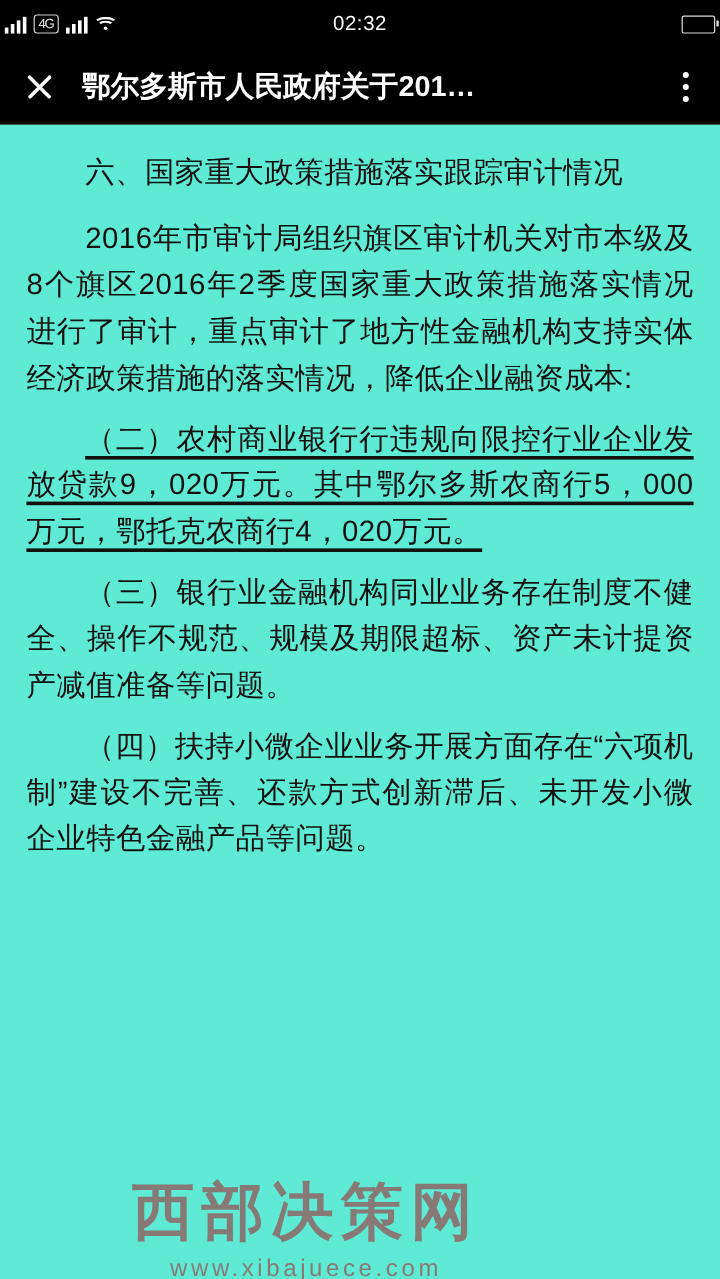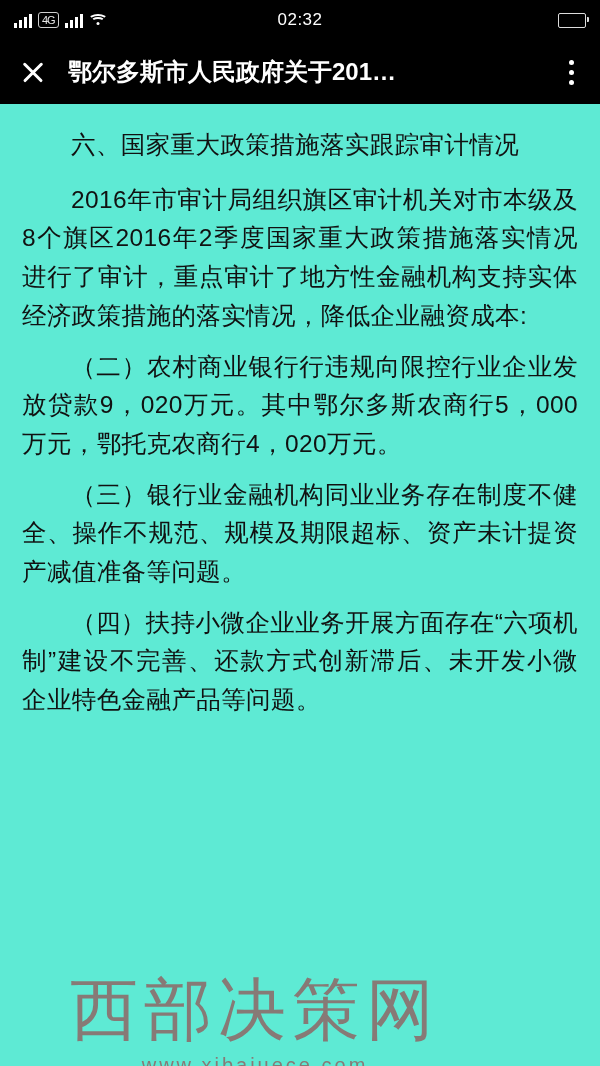--- a/index.html
+++ b/index.html
@@ -16,21 +16,21 @@
   }
 
   
   .status-bar {
     height: 40px;
     background: #000000;
     color: #ffffff;
     display: flex;
     align-items: center;
     justify-content: space-between;
-    padding: 0 14px;
+    padding: 0 4px;
     box-sizing: border-box;
     font-size: 16px;
   }
   .status-left {
     display: flex;
     align-items: center;
     gap: 6px;
   }
   .sig-bars {
     display: flex;
@@ -181,38 +181,39 @@
   .article p {
     margin: 0 0 12px 0;
     text-align: justify;
     text-indent: 2em;
   }
   .article p.heading {
     text-indent: 2em;
     margin-bottom: 16px;
   }
   .underline-block {
+    text-decoration: underline;
     text-decoration-thickness: 3px;
     text-underline-offset: 6px;
   }
 
   
   .watermark {
     position: absolute;
     left: 255px;
     top: 925px;
     transform: translate(-50%, -50%);
     pointer-events: none;
     text-align: center;
     color: rgba(170, 30, 40, 0.55);
   }
   .watermark .wm-main {
     font-family: "DejaVu Serif", serif;
-    font-size: 68px;
-    font-weight: normal;
+    font-size: 52px;
+    font-weight: bold;
     letter-spacing: 6px;
     line-height: 1;
     white-space: nowrap;
   }
   .watermark .wm-sub {
     font-size: 20px;
     letter-spacing: 3px;
     margin-top: 6px;
     white-space: nowrap;
     color: rgba(170, 30, 40, 0.55);

